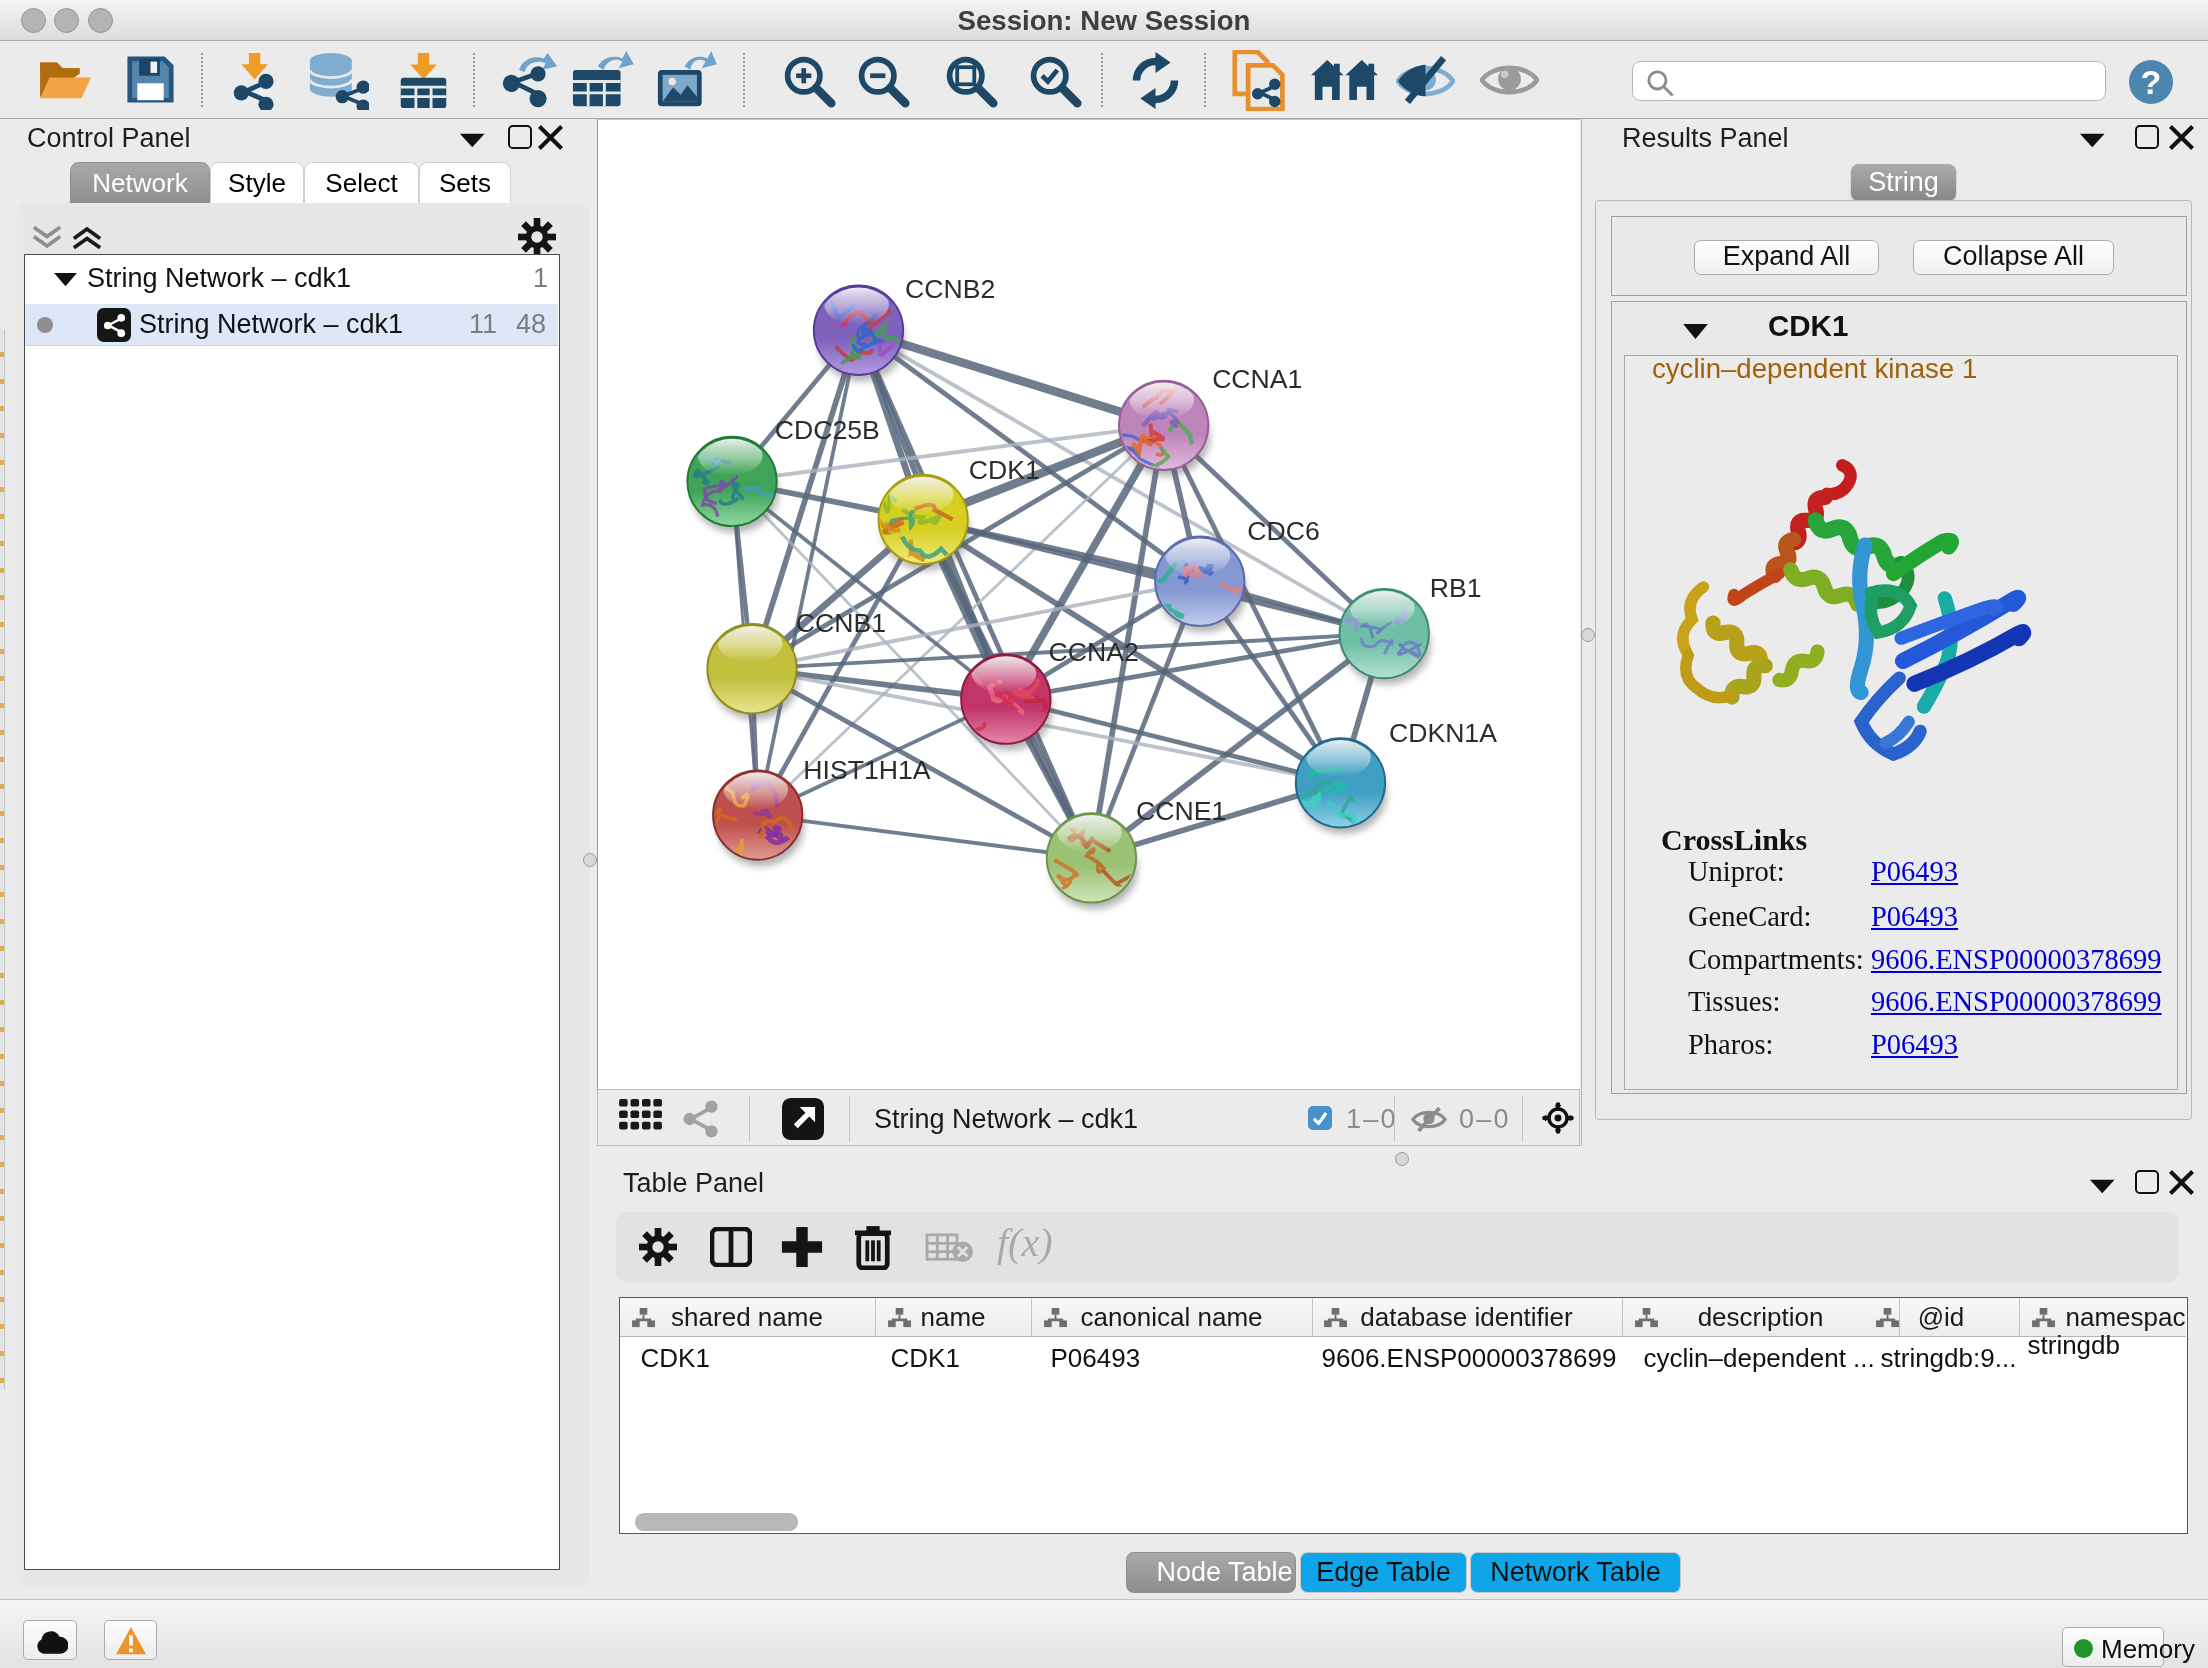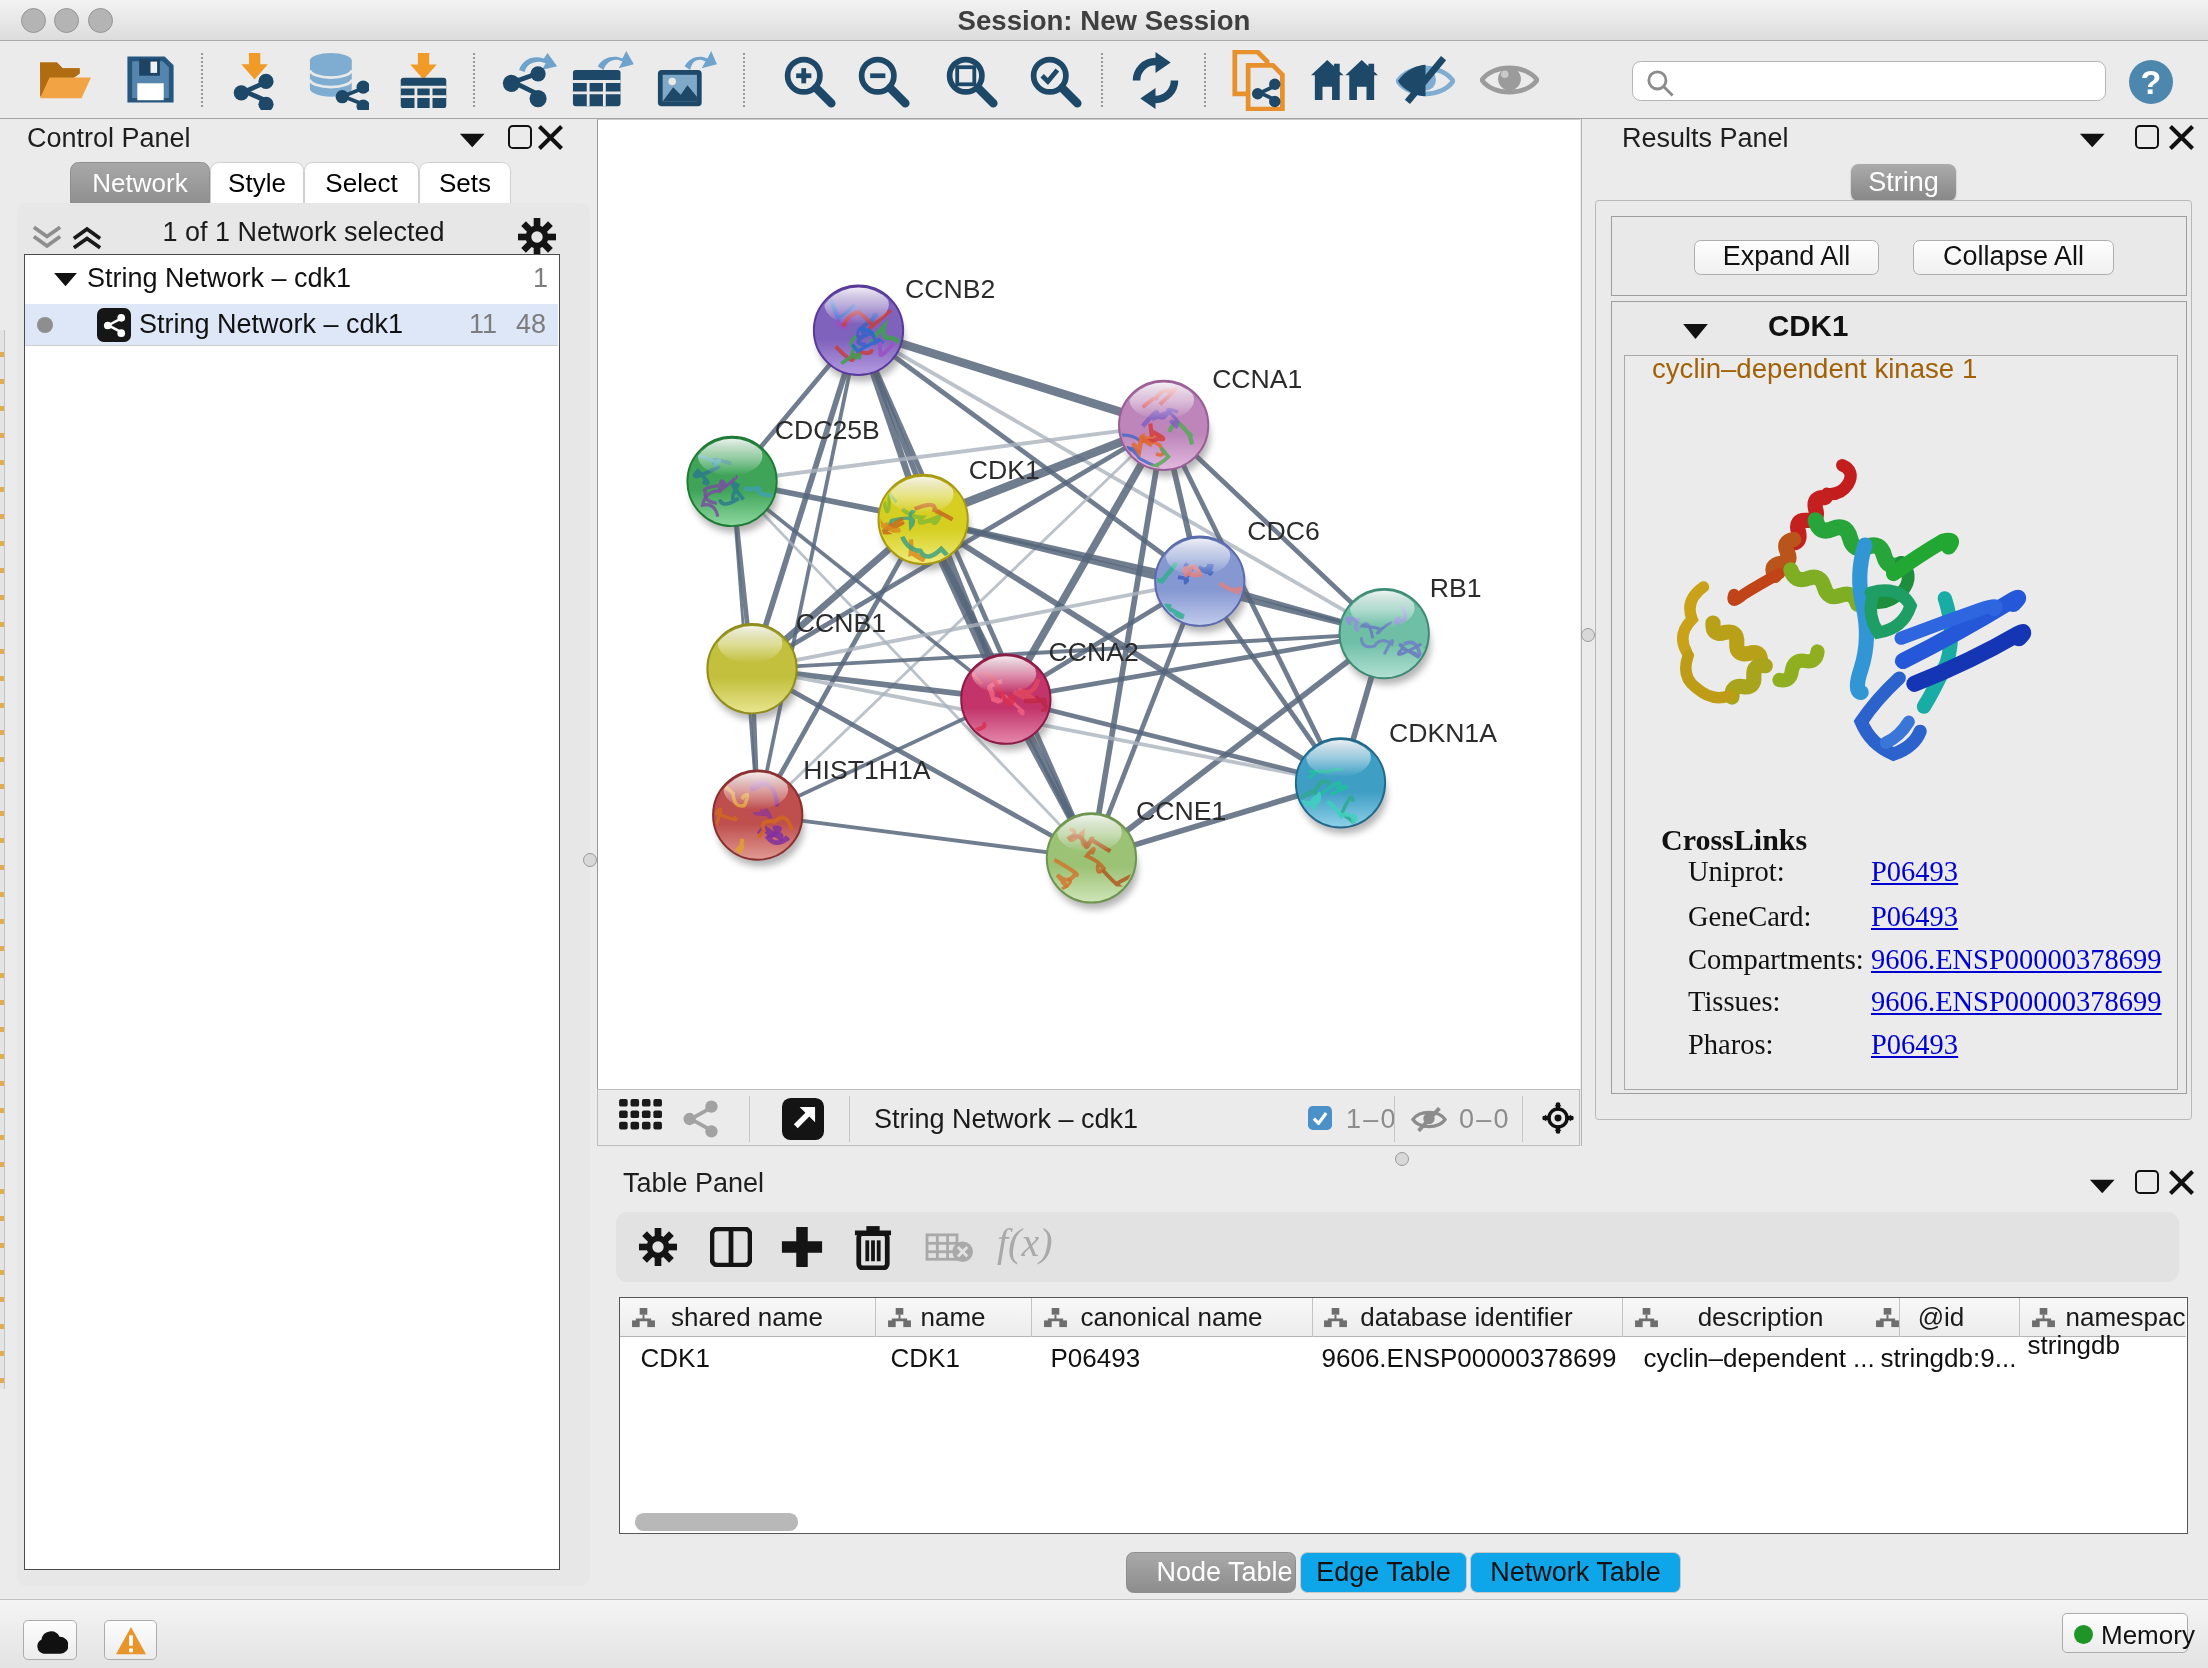--- a/index.html
+++ b/index.html
@@ -249,21 +249,20 @@
             <path d="M2 2 L16 12 L30 2"></path>
             <path d="M2 12 L16 22 L30 12"></path>
           </g>
       </svg>
       <svg class="abs" style="left:55px;top:22px;" width="30" height="25" viewBox="0 0 32 26">
         <g fill="none" stroke="#1a1a1a" stroke-width="4">
             <path d="M2 24 L16 14 L30 24"></path>
             <path d="M2 14 L16 4 L30 14"></path>
           </g>
       </svg>
-      <div class="abs" style="left:0;top:14.3px;width:573px;text-align:center;font-size:27px;color:#1a1a1a;">1 of 1 Network selected</div>
       <svg class="abs" style="left:501px;top:15px;" width="38" height="38" viewBox="0 0 40 40">
         <g fill="#141414">
             <circle cx="20" cy="20" r="12"></circle>
         <rect x="16.5" y="0" width="7" height="10" transform="rotate(0 20 20)"></rect>
         <rect x="16.5" y="0" width="7" height="10" transform="rotate(45 20 20)"></rect>
         <rect x="16.5" y="0" width="7" height="10" transform="rotate(90 20 20)"></rect>
         <rect x="16.5" y="0" width="7" height="10" transform="rotate(135 20 20)"></rect>
         <rect x="16.5" y="0" width="7" height="10" transform="rotate(180 20 20)"></rect>
         <rect x="16.5" y="0" width="7" height="10" transform="rotate(225 20 20)"></rect>
         <rect x="16.5" y="0" width="7" height="10" transform="rotate(270 20 20)"></rect>
@@ -870,21 +869,21 @@
         <path d="M10 26 a8 8 0 0 1 -2 -15 a10 10 0 0 1 19 -3 a7 7 0 0 1 1 18 Z" fill="#111"></path>
       </svg>
     </div>
     <div class="sbtn" style="left:104px;top:20px;width:53px;height:40px;">
       <svg style="position:absolute;left:9.5px;top:4.8px;" width="32" height="30" viewBox="0 0 34 32">
         <path d="M17 1 L33 30 H1 Z" fill="#e8962c"></path>
         <rect x="15" y="10" width="4" height="11" fill="#fff"></rect>
         <rect x="15" y="24" width="4" height="4" fill="#fff"></rect>
       </svg>
     </div>
-    <div class="sbtn" style="left:2062px;top:13px;width:126px;height:40px;">
+    <div class="sbtn" style="left:2062px;top:27px;width:102px;height:40px;">
       <div style="position:absolute;left:11.4px;top:10.5px;width:19px;height:19px;border-radius:50%;background:#1f9427;"></div>
       <div style="position:absolute;left:38px;top:5.7px;font-size:26px;color:#111;">Memory</div>
     </div>
   </div>
   <div class="abs" style="left:583px;top:853px;width:14.3px;height:14.3px;border-radius:50%;background:#d8d8d8;border:1px solid #9a9a9a;"></div>
   <div class="abs" style="left:1581px;top:628px;width:14.3px;height:14.3px;border-radius:50%;background:#d8d8d8;border:1px solid #9a9a9a;"></div>
   <div class="abs" style="left:1395px;top:1152px;width:14.3px;height:14.3px;border-radius:50%;background:#d8d8d8;border:1px solid #9a9a9a;"></div>
   <div class="abs" style="left:0;top:330px;width:4.8px;height:1059px;background:repeating-linear-gradient(#e4e4e4 0 22px, #dfae52 22px 27px);border-right:1px solid #c2c2c2;"></div>
 </div>
 

